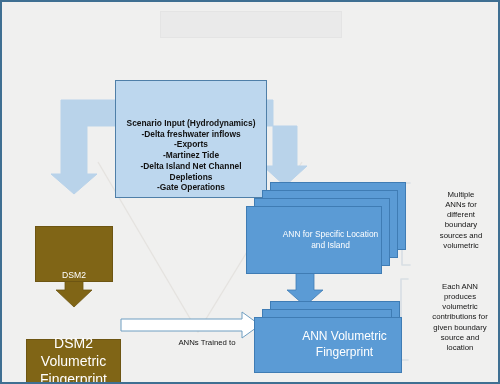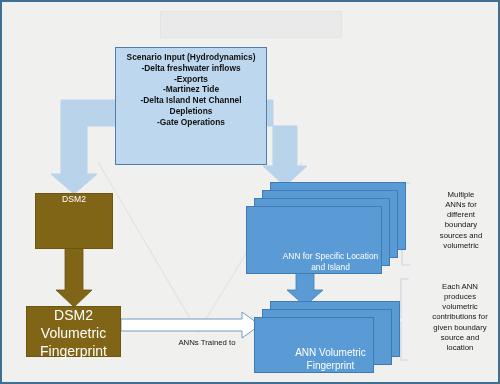--- a/index.html
+++ b/index.html
@@ -38,24 +38,25 @@
     width: 500px;
     height: 384px;
     pointer-events: none;
   }
 
   
   .box {
     position: absolute;
     box-sizing: border-box;
     display: flex;
-    align-items: flex-start;
+    align-items: flex-end;
     justify-content: center;
     text-align: center;
     line-height: 1.28;
+    margin-top: 33px;
   }
 
   .scenario-box {
     left: 113px;
     top: 45px;
     width: 152px;
     height: 118px;
     background: #bdd7ee;
     border: 1px solid #4f7fa8;
     color: #111111;
@@ -89,21 +90,21 @@
   
   .stack { position: absolute; }
   .stack .card {
     position: absolute;
     box-sizing: border-box;
     background: #5b9bd5;
     border: 1px solid #3f7cb4;
   }
   .stack .card.front {
     display: flex;
-    align-items: flex-end;
+    align-items: center;
     justify-content: center;
     text-align: center;
     color: #ffffff;
     line-height: 1.3;
     padding-left: 33px;
   }
 
   .ann-stack { left: 244px; top: 180px; width: 160px; height: 92px; }
   .ann-fp-stack { left: 252px; top: 299px; width: 146px; height: 72px; }
 
@@ -209,21 +210,21 @@
       <div>
         <div>ANN for Specific Location</div>
         <div>and Island</div>
       </div>
     </div>
   </div>
 
   <div class="stack ann-fp-stack">
     <div class="card" style="left:16px; top:0px; width:130px; height:56px;"></div>
     <div class="card" style="left:8px; top:8px; width:130px; height:56px;"></div>
-    <div class="card front" style="left:0px; top:16px; width:120px; height:56px; font-size:10px;">
+    <div class="card front" style="left:0px; top:16px; width:148px; height:56px; font-size:12px;">
       <div>
         <div>ANN Volumetric</div>
         <div>Fingerprint</div>
       </div>
     </div>
   </div>
 
 
   <div class="label multiple-anns-label">
     <div>Multiple</div>

